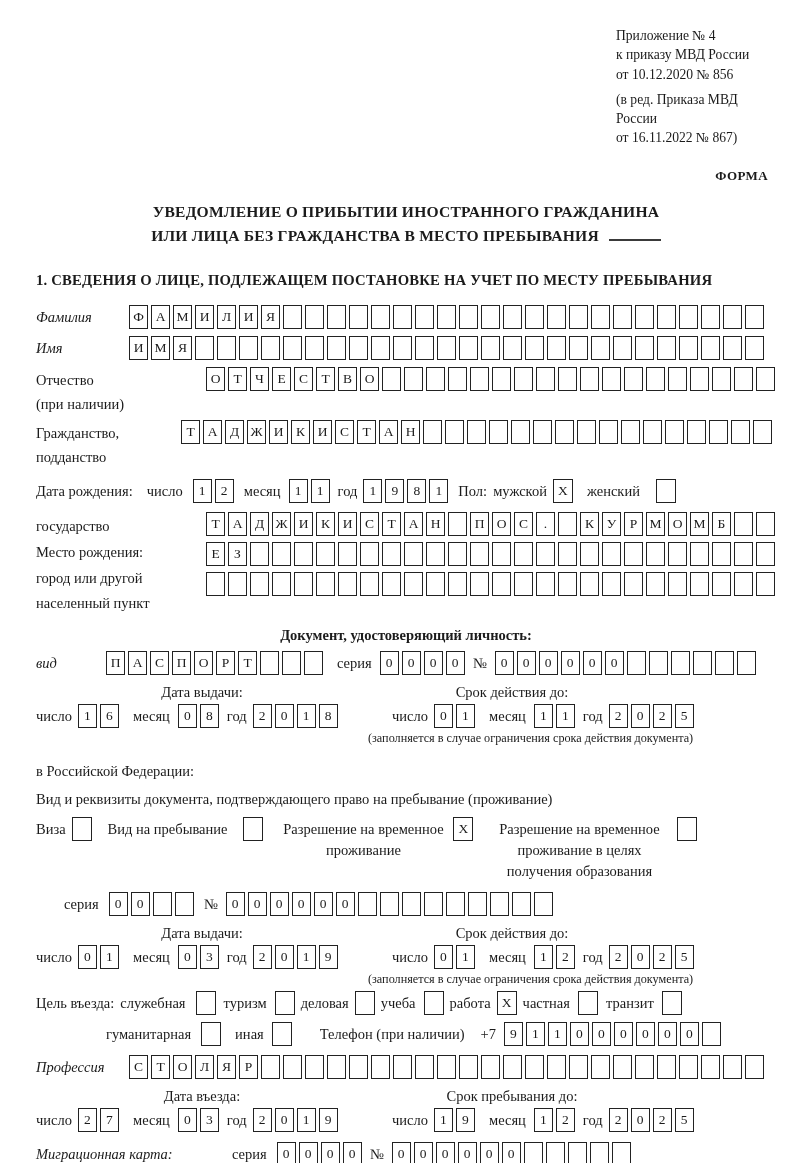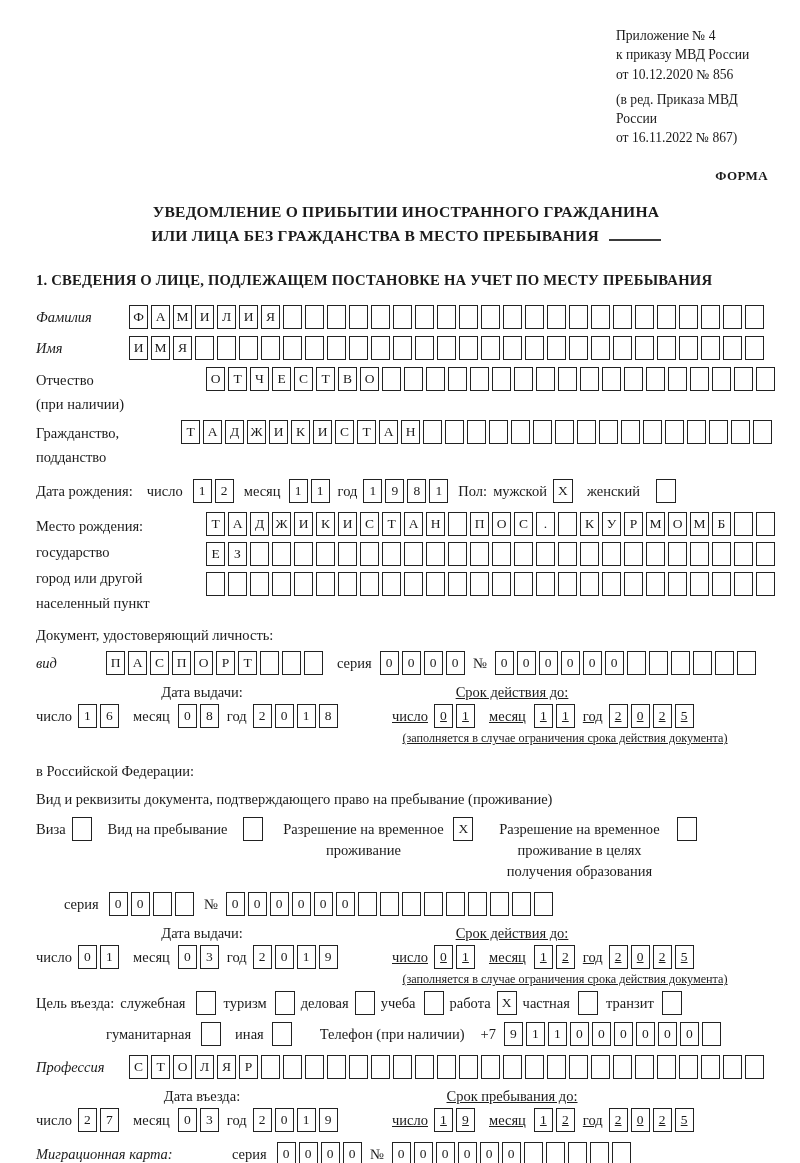--- a/index.html
+++ b/index.html
@@ -38,30 +38,30 @@
   .w93 { width: 93px; flex: 0 0 93px; }
   .w145 { width: 145px; flex: 0 0 145px; }
   .w170 { width: 170px; flex: 0 0 170px; }
   .lbl2 { line-height: 1.62; padding-top: 2px; }
 
   
   .inlbl { padding-top: 4px; }
   .ml6 { margin-left: 6px; } .ml8 { margin-left: 8px; } .ml10 { margin-left: 10px; }
   .ml14 { margin-left: 14px; } .ml16 { margin-left: 16px; } .ml28 { margin-left: 28px; }
 
-  .doc-head { font-weight: normal; margin-top: 10px; }
+  .doc-head { text-align: center; font-weight: bold; margin-top: 10px; }
 
   
   .dcols { display: flex; margin-top: 9px; }
   .dcol-l { width: 332px; flex: 0 0 332px; }
-  .dcol-r { flex: 1; text-decoration: underline; }
+  .dcol-r { flex: 1; }
   .dt-head { text-align: center; margin-bottom: 3px; }
   .dcol-r .dt-head { padding-right: 120px; }
   .dgrp { display: flex; align-items: flex-start; }
-  .note { font-size: 12.2px; text-align: center; margin-top: 3px; padding-right: 14px; }
+  .note { font-size: 12.2px; text-align: left; margin-top: 3px; padding-right: 14px; }
 
   .intro { margin-top: 12px; line-height: 1.9; }
 
   .optrow { display: flex; align-items: flex-start; margin-top: 4px; }
   .opt-lbl-c { text-align: center; line-height: 1.45; padding-top: 2px; }
   .w168 { width: 168px; flex: 0 0 168px; }
   .w180 { width: 180px; flex: 0 0 180px; }
 
   .mplace-rows > .cells { margin-bottom: 6px; display: flex; }
 </style>
@@ -248,22 +248,22 @@
       </span>
     <span class="inlbl ml10">Пол:</span>
     <span class="inlbl ml6">мужской</span>
     <span class="chk ml6">X</span>
     <span class="inlbl ml14">женский</span>
     <span class="chk ml16"></span>
   </div>
 
   <div class="frow" style="margin-top:9px">
     <span class="lbl2 w170" style="line-height:1.78">
+      <div>государство</div>
       <div>Место рождения:</div>
-      <div>государство</div>
       <div>город или другой</div>
       <div>населенный пункт</div>
     </span>
     <span class="mplace-rows">
       <span class="cells">
           <span class="cell">Т</span>
           <span class="cell">А</span>
           <span class="cell">Д</span>
           <span class="cell">Ж</span>
           <span class="cell">И</span>

